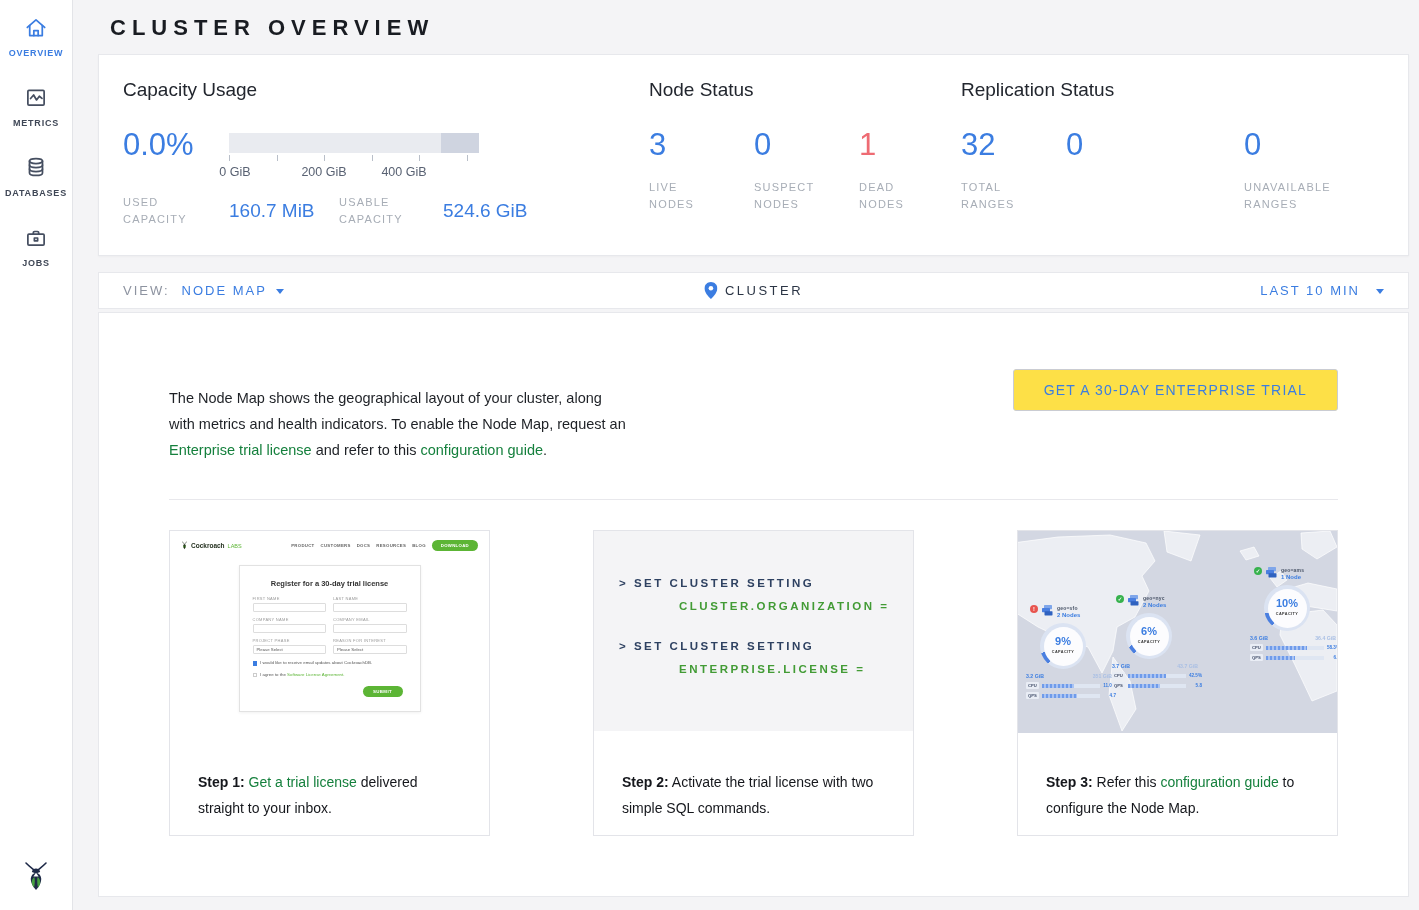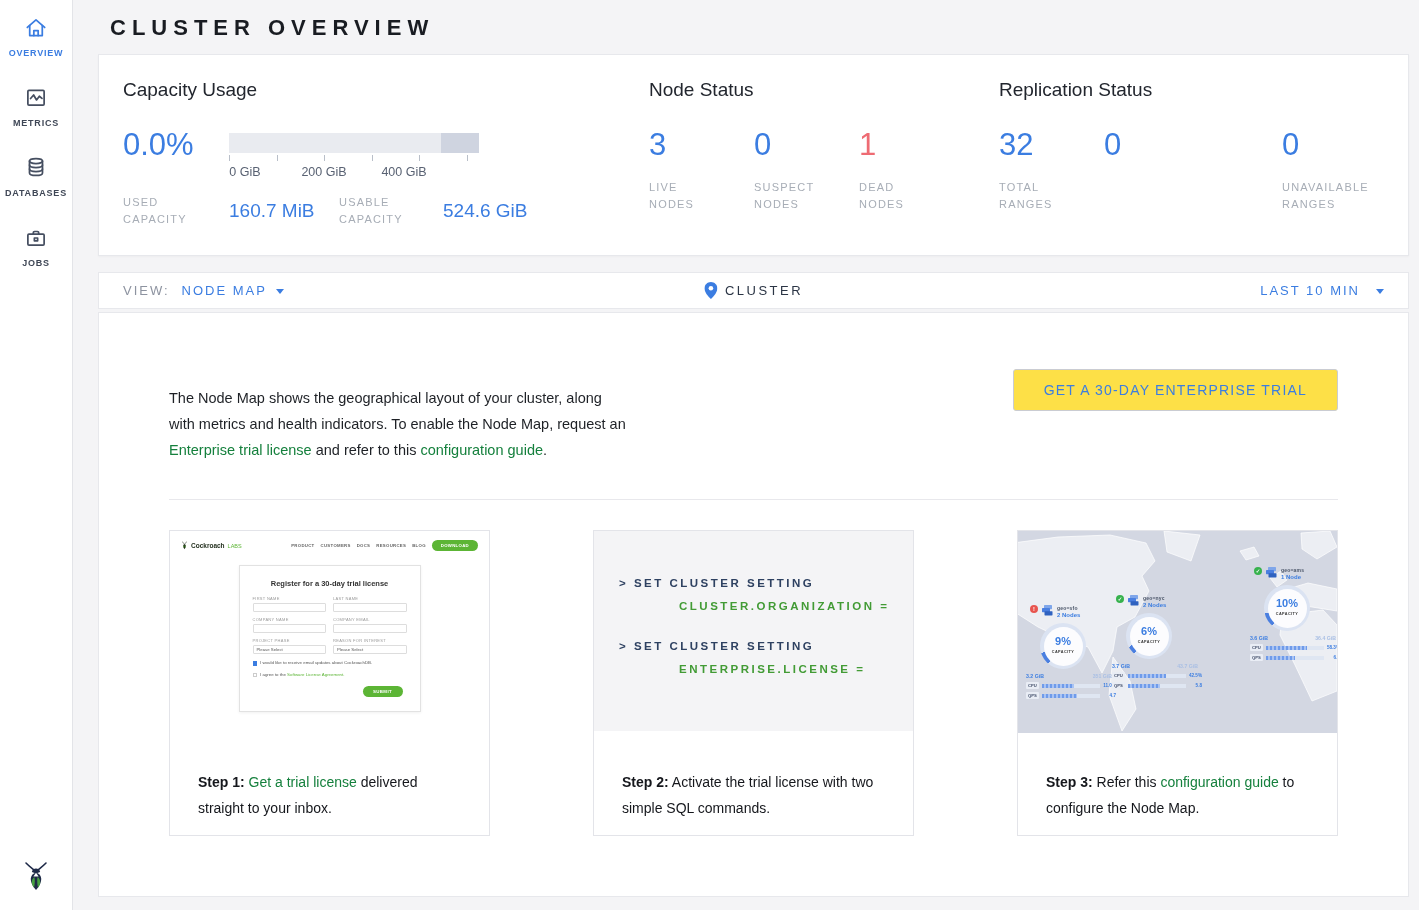--- a/index.html
+++ b/index.html
@@ -32,21 +32,21 @@
   .ticks{position:relative;height:7px;margin-top:2px;width:238px}
   .ticks i{position:absolute;top:0;width:1px;height:6px;background:#b9bfc9}
   .tick-labels{position:relative;height:15px;margin-top:3px;font-size:12.5px;color:#596273}
   .tick-labels span{position:absolute;transform:translateX(-50%);white-space:nowrap}
   .cap-stats{display:flex;align-items:center;margin-top:14px}
   .cap-lbl{width:76px;font-size:11px;color:#a7adb6;letter-spacing:1.2px;line-height:17px}
   .cap-val{width:140px;font-size:19px;color:#3b7de1;padding-left:30px}
   .cap-lbl.second{width:82px}
   .cap-val.second{padding-left:22px;width:auto}
   .status-section.node{width:312px;margin-left:26px}
-  .status-section.repl{margin-left:38px;flex:1}
+  .status-section.repl{flex:1}
   .stats-row{display:grid;margin-top:26px}
   .stats-row.node-grid{grid-template-columns:105px 105px auto}
   .stats-row.repl-grid{grid-template-columns:105px 178px auto}
   .stat-val{font-size:31px;color:#3b7de1}
   .stat-val.alert{color:#ee6b73}
   .stat-lbl{margin-top:16px;font-size:11px;color:#a7adb6;letter-spacing:1.2px;line-height:17px;max-width:160px}
 
   
   .view-bar{margin-top:16px;height:37px;background:#fff;border:1px solid #e7e8ec;display:flex;align-items:center;padding:0 24px;position:relative;font-size:13px}
   .view-left{display:flex;align-items:center;gap:12px;cursor:pointer}
@@ -186,21 +186,21 @@
               </div>
             <div class="ticks">
               <i style="left:0"></i>
                 <i style="left:48px"></i>
                 <i style="left:95px"></i>
                 <i style="left:143px"></i>
                 <i style="left:190px"></i>
                 <i style="left:238px"></i>
             </div>
             <div class="tick-labels">
-              <span style="left:16px">0 GiB</span>
+              <span style="left:6px">0 GiB</span>
               <span style="left:95px">200 GiB</span>
               <span style="left:175px">400 GiB</span>
             </div>
           </div>
         </div>
         <div class="cap-stats">
           <div class="cap-lbl">USED CAPACITY</div>
           <div class="cap-val">160.7 MiB</div>
           <div class="cap-lbl second">USABLE CAPACITY</div>
           <div class="cap-val second">524.6 GiB</div>

